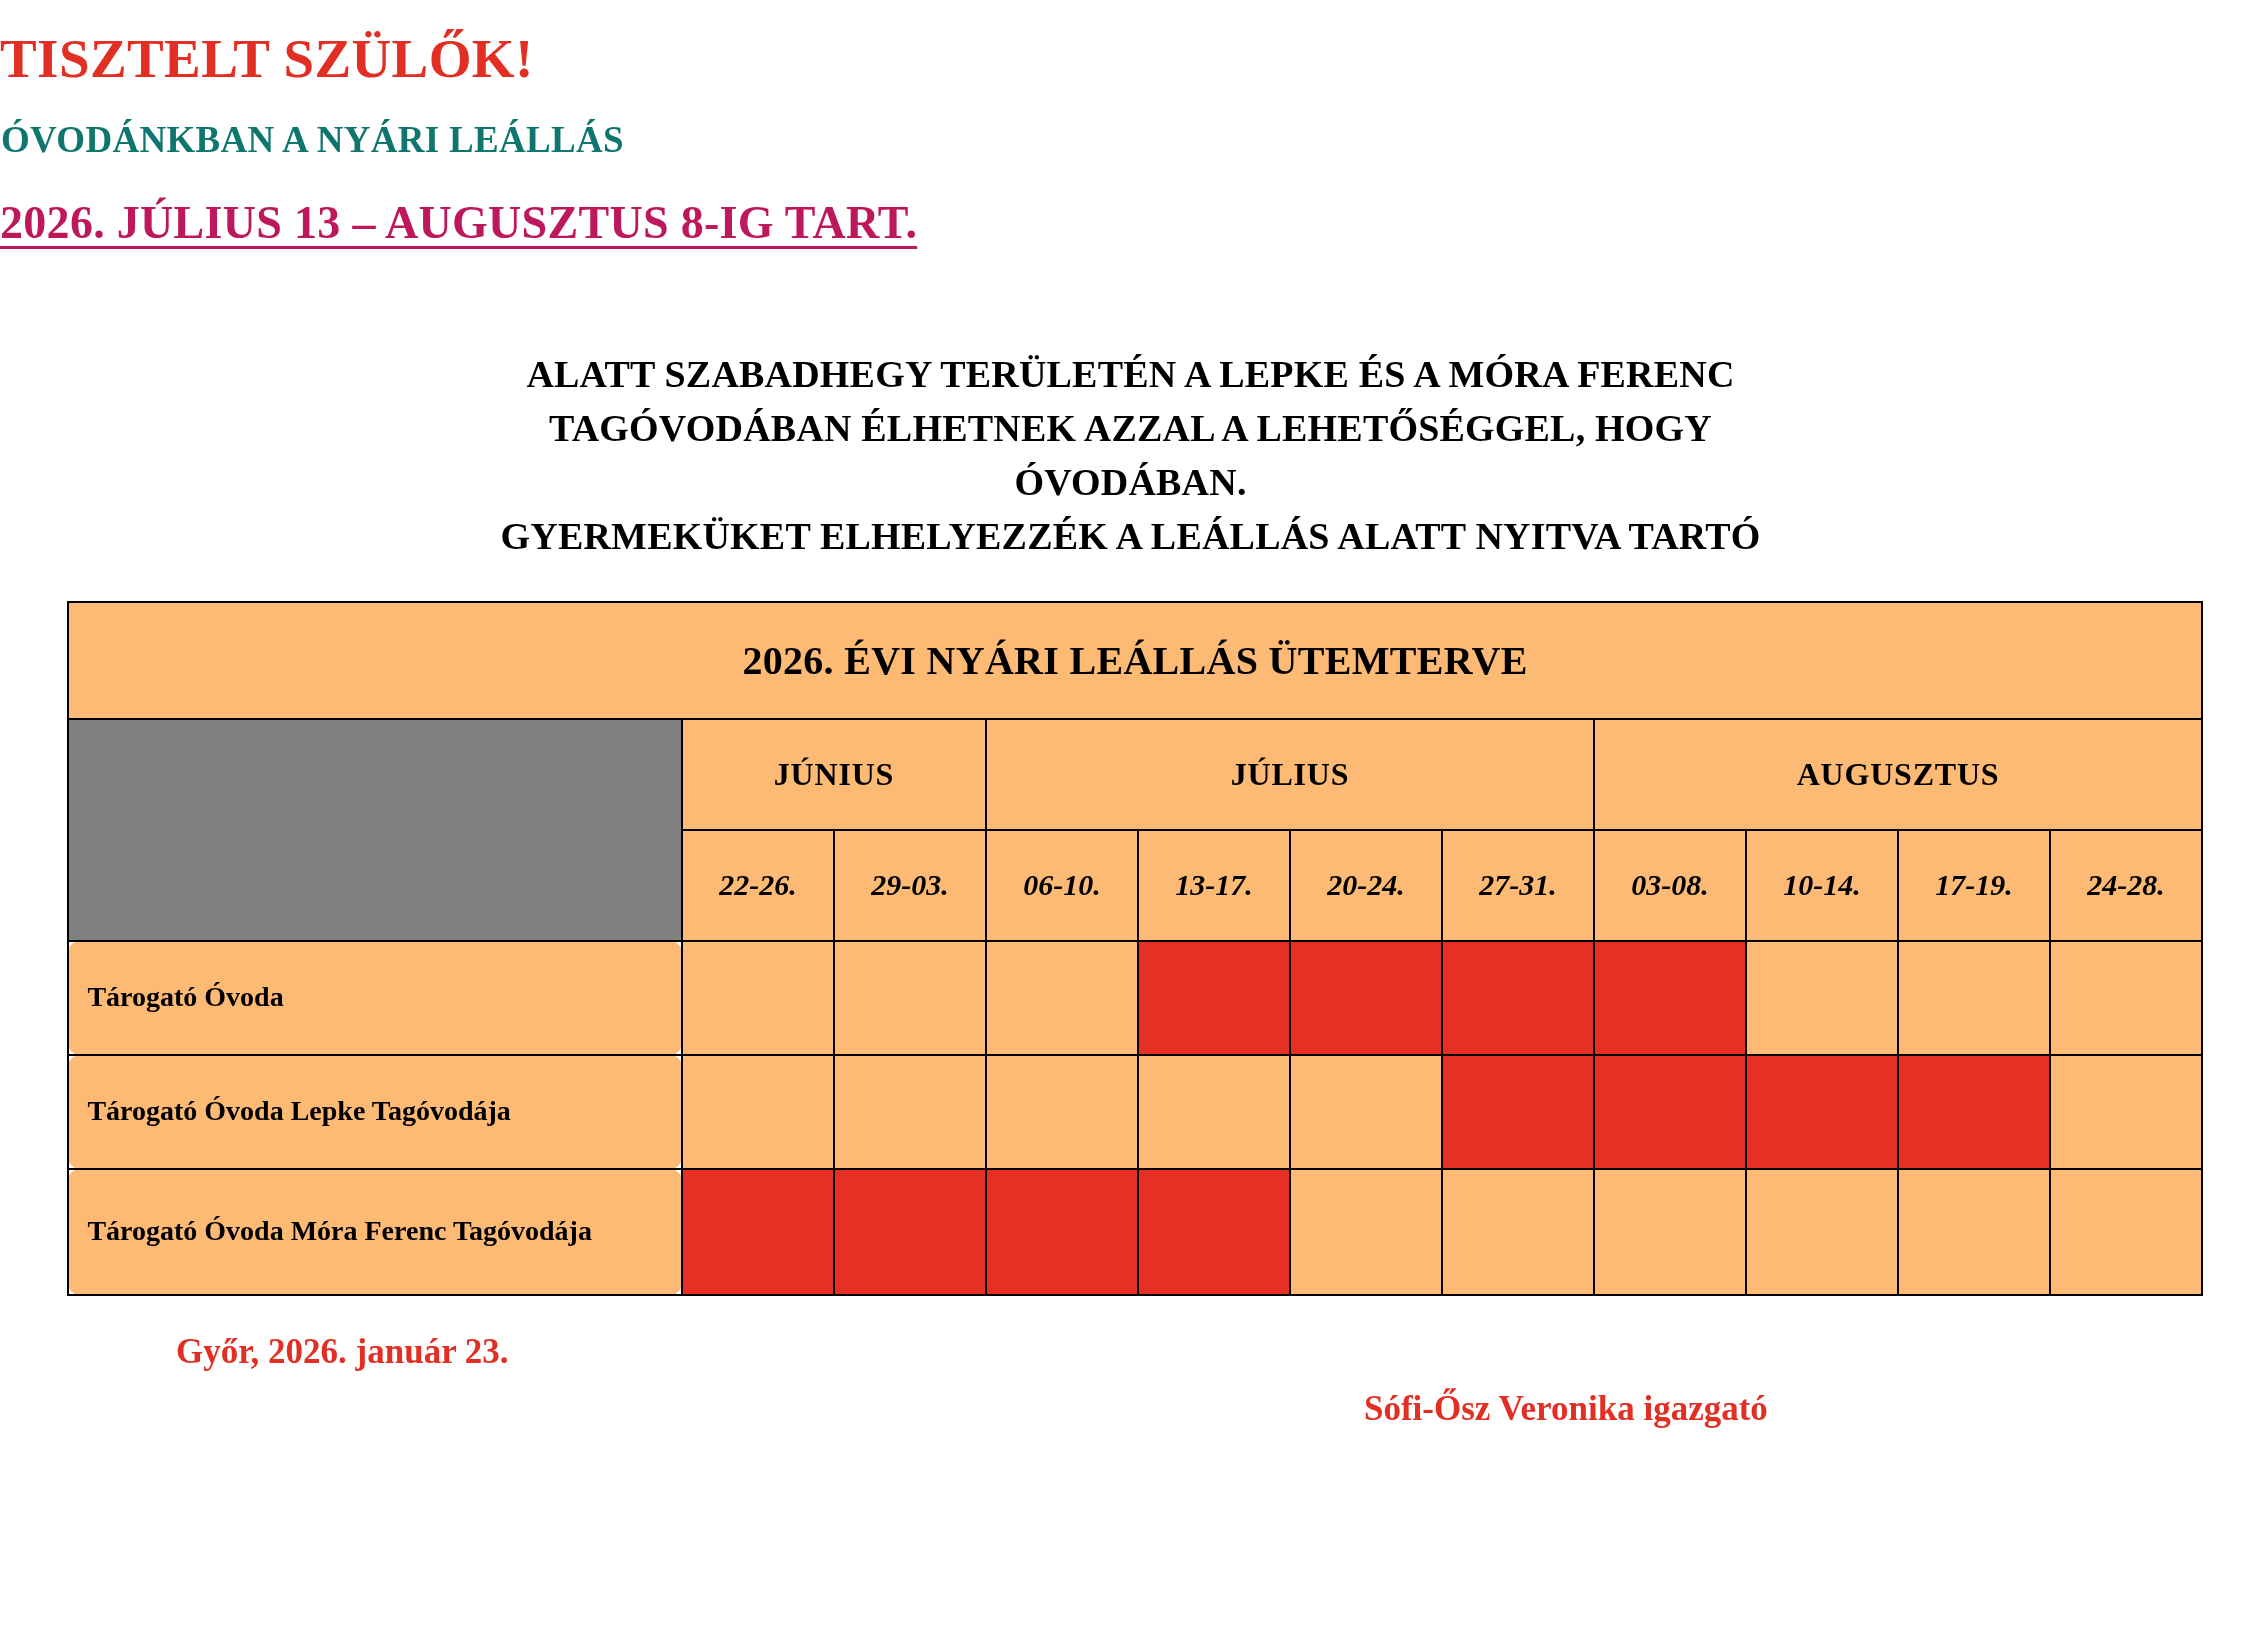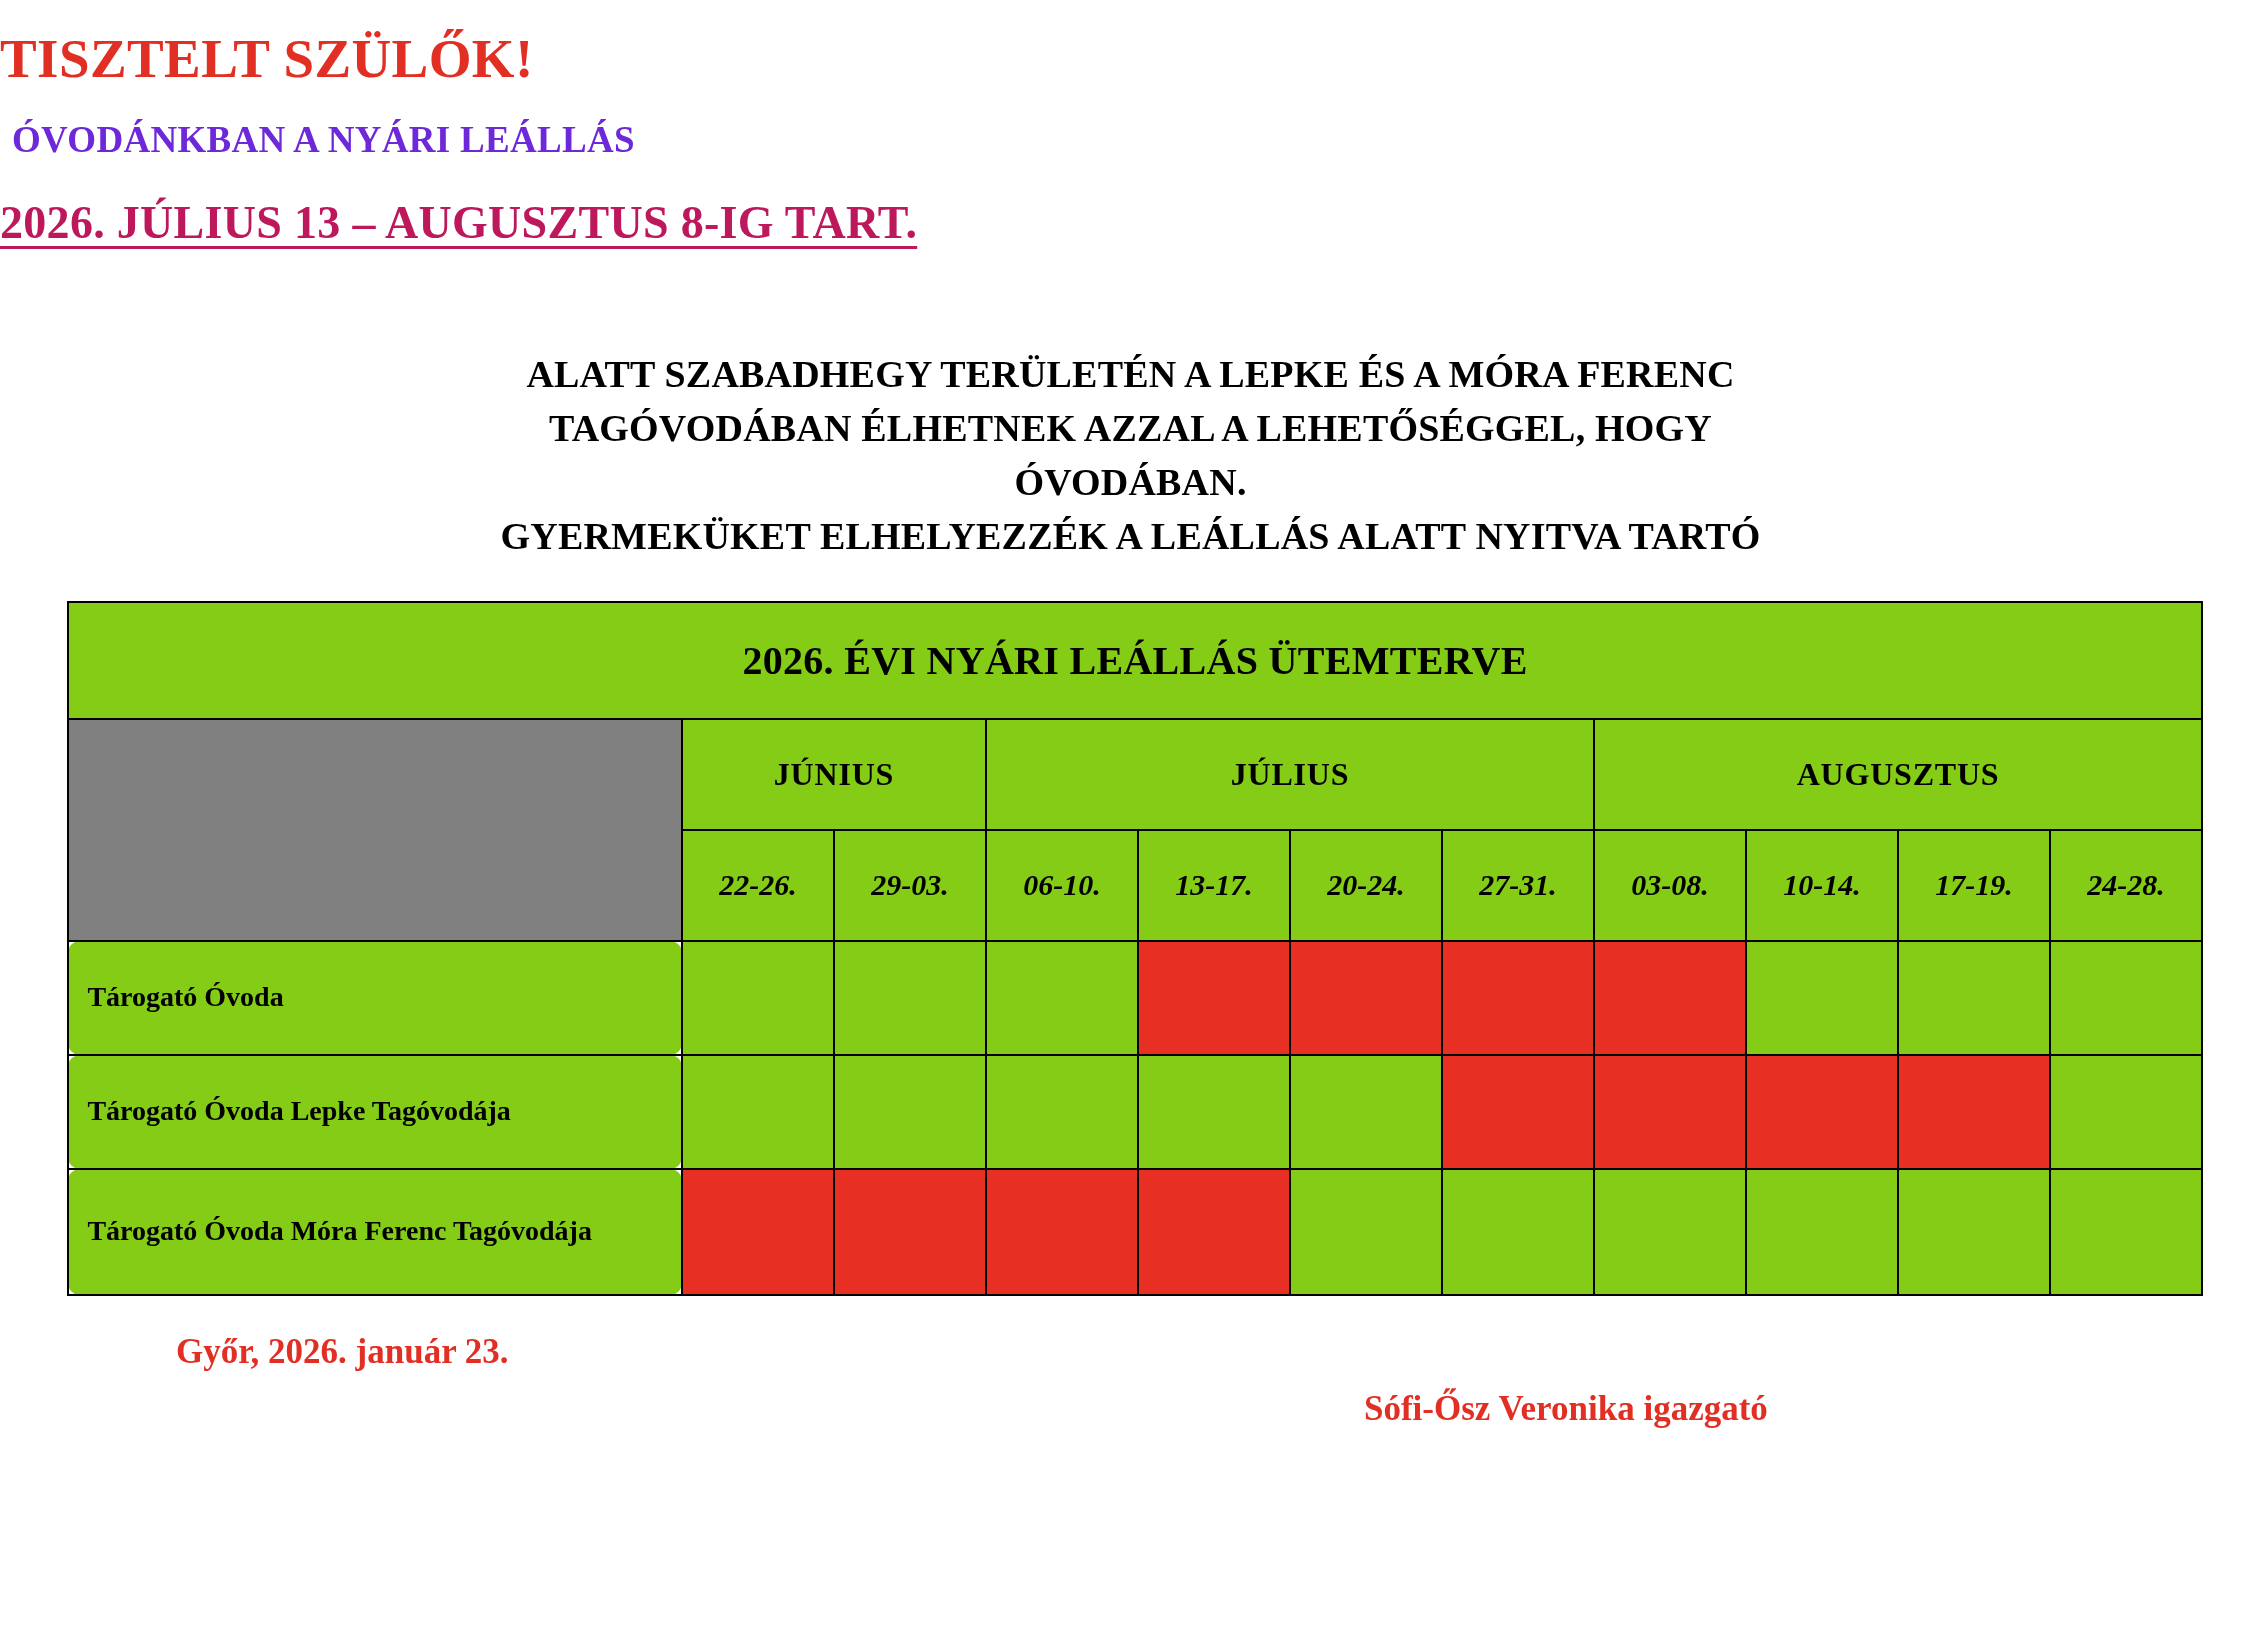--- a/index.html
+++ b/index.html
@@ -31,26 +31,26 @@
   }
   .title-main {
     color: #E12F24;
     font-weight: bold;
     font-size: 55px;
     letter-spacing: 0.4px;
     line-height: 1.12;
     margin: 0;
   }
   .title-sub {
-    color: #6d28d9;
+    color: #0f766e;
     font-weight: bold;
     font-size: 37px;
     letter-spacing: 0.3px;
     line-height: 1.1;
-    margin: 30px 0 0 12px;
+    margin: 30px 0 0 1px;
   }
   .title-date {
     color: #be185d;
     font-weight: bold;
     font-size: 46px;
     letter-spacing: 0.3px;
     line-height: 1.1;
     margin: 38px 0 0 0;
   }
   .title-date span.u {
@@ -81,21 +81,21 @@
     border-collapse: collapse;
     width: 2130px;
     table-layout: fixed;
   }
   table.schedule td, table.schedule th {
     border: 2.5px solid #000000;
     padding: 0;
     text-align: center;
     vertical-align: middle;
     font-weight: bold;
-    background: #84cc16;
+    background: #fdba74;
   }
   .cell-title {
     height: 115px;
     font-size: 40px;
     letter-spacing: 0.3px;
   }
   .cell-gray {
     background: #808080 !important;
     border-right: 2.5px solid #000 !important;
   }

